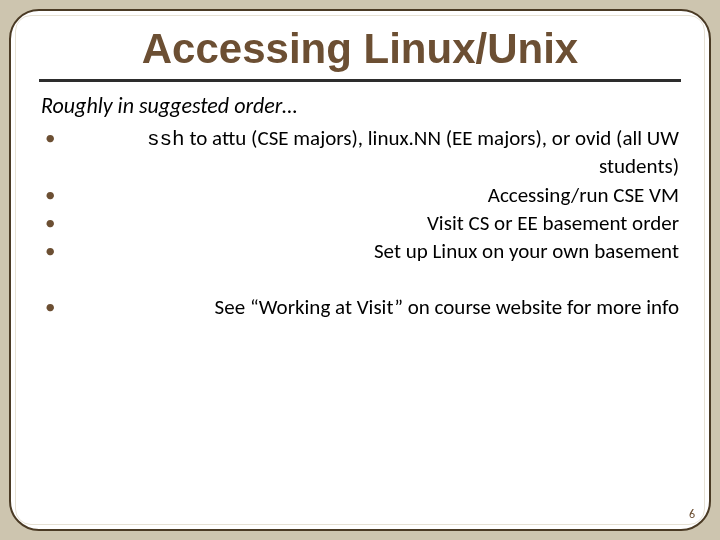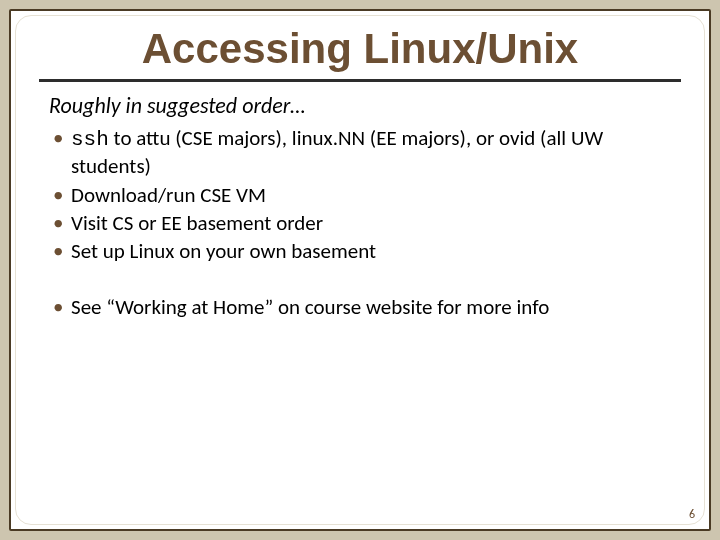--- a/index.html
+++ b/index.html
@@ -12,21 +12,21 @@
     color: #000;
   }
   .slide-frame {
     position: absolute;
     left: 9px;
     top: 9px;
     width: 702px;
     height: 522px;
     background: #ffffff;
     border: 2px solid #4a3a24;
-    border-radius: 2px;
+    border-radius: 30px;
     box-sizing: border-box;
     overflow: hidden;
   }
   .slide-frame::before {
     content: "";
     position: absolute;
     inset: 4px;
     border: 1px solid #e6e1d4;
     border-radius: 16px;
     pointer-events: none;
@@ -40,38 +40,38 @@
     font-family: "Trebuchet MS", "Segoe UI", Arial, sans-serif;
     letter-spacing: 0px;
   }
   .title-rule {
     margin: 0 28px 10px 28px;
     border: none;
     border-top: 3px solid #2d2d2d;
   }
   .content {
     padding: 0 30px 0 30px;
-    margin-left: 8px;
   }
   .subtitle {
     font-style: italic;
     font-size: 22px;
     margin: 6px 0 6px 0;
   }
   ul.bullets {
     list-style: none;
     padding: 0;
     margin: 2px 0 0 0;
   }
   ul.bullets li {
     font-size: 21px;
     line-height: 1.25;
     padding-left: 22px;
     position: relative;
     margin: 0 0 2px 0;
+    text-align: right;
   }
   ul.bullets li::before {
     content: "•";
     position: absolute;
     left: 4px;
     top: 0;
     color: #6c4f33;
     font-size: 21px;
   }
   .gap {
@@ -97,26 +97,26 @@
   <div class="title">Accessing Linux/Unix</div>
   <hr class="title-rule">
 
   <div class="content">
     <div class="subtitle">Roughly in suggested order…</div>
 
     <ul class="bullets">
       <li>
         <code class="inline">ssh</code><span> to attu (CSE majors), linux.NN (EE majors), or ovid (all UW students)</span>
       </li>
-      <li>Download/run CSE VM</li>
+      <li>Accessing/run CSE VM</li>
       <li>Visit CS or EE basement order</li>
       <li>Set up Linux on your own basement</li>
     </ul>
 
     <div class="gap"></div>
 
     <ul class="bullets">
-      <li>See “Working at Home” on course website for more info</li>
+      <li>See “Working at Visit” on course website for more info</li>
     </ul>
   </div>
 
   <div class="page-num">6</div>
 </div>
 
 </body></html>

